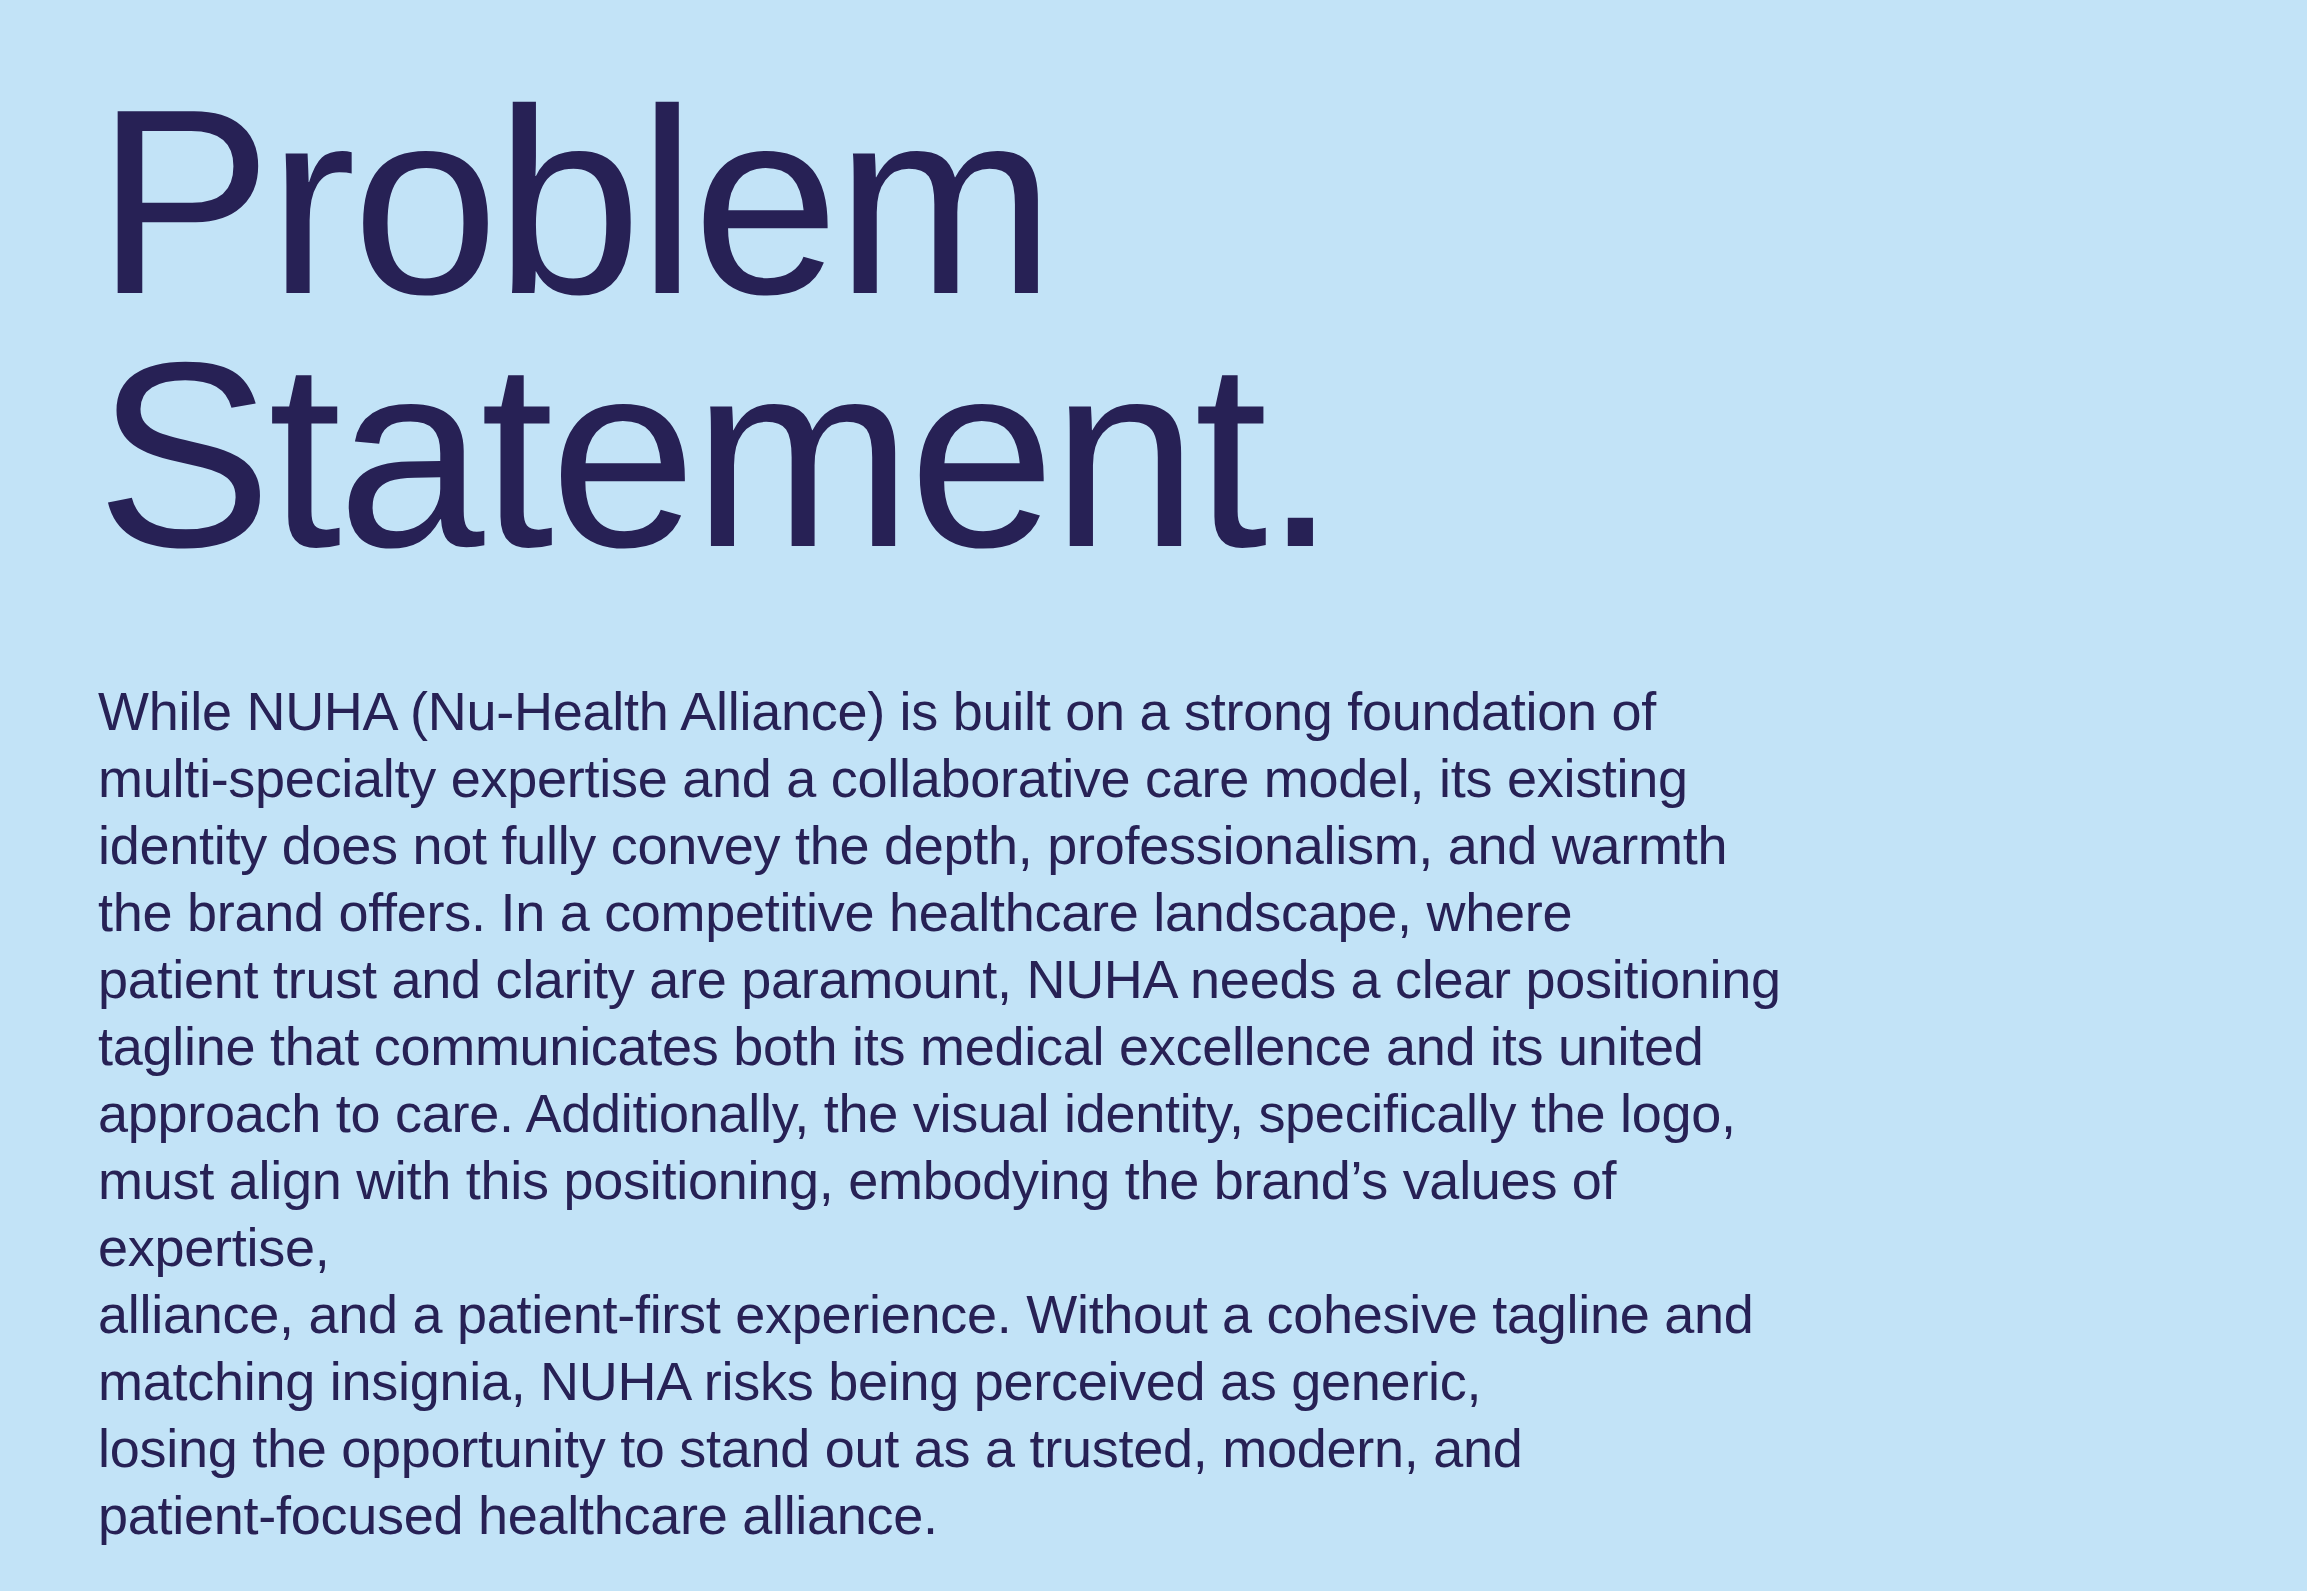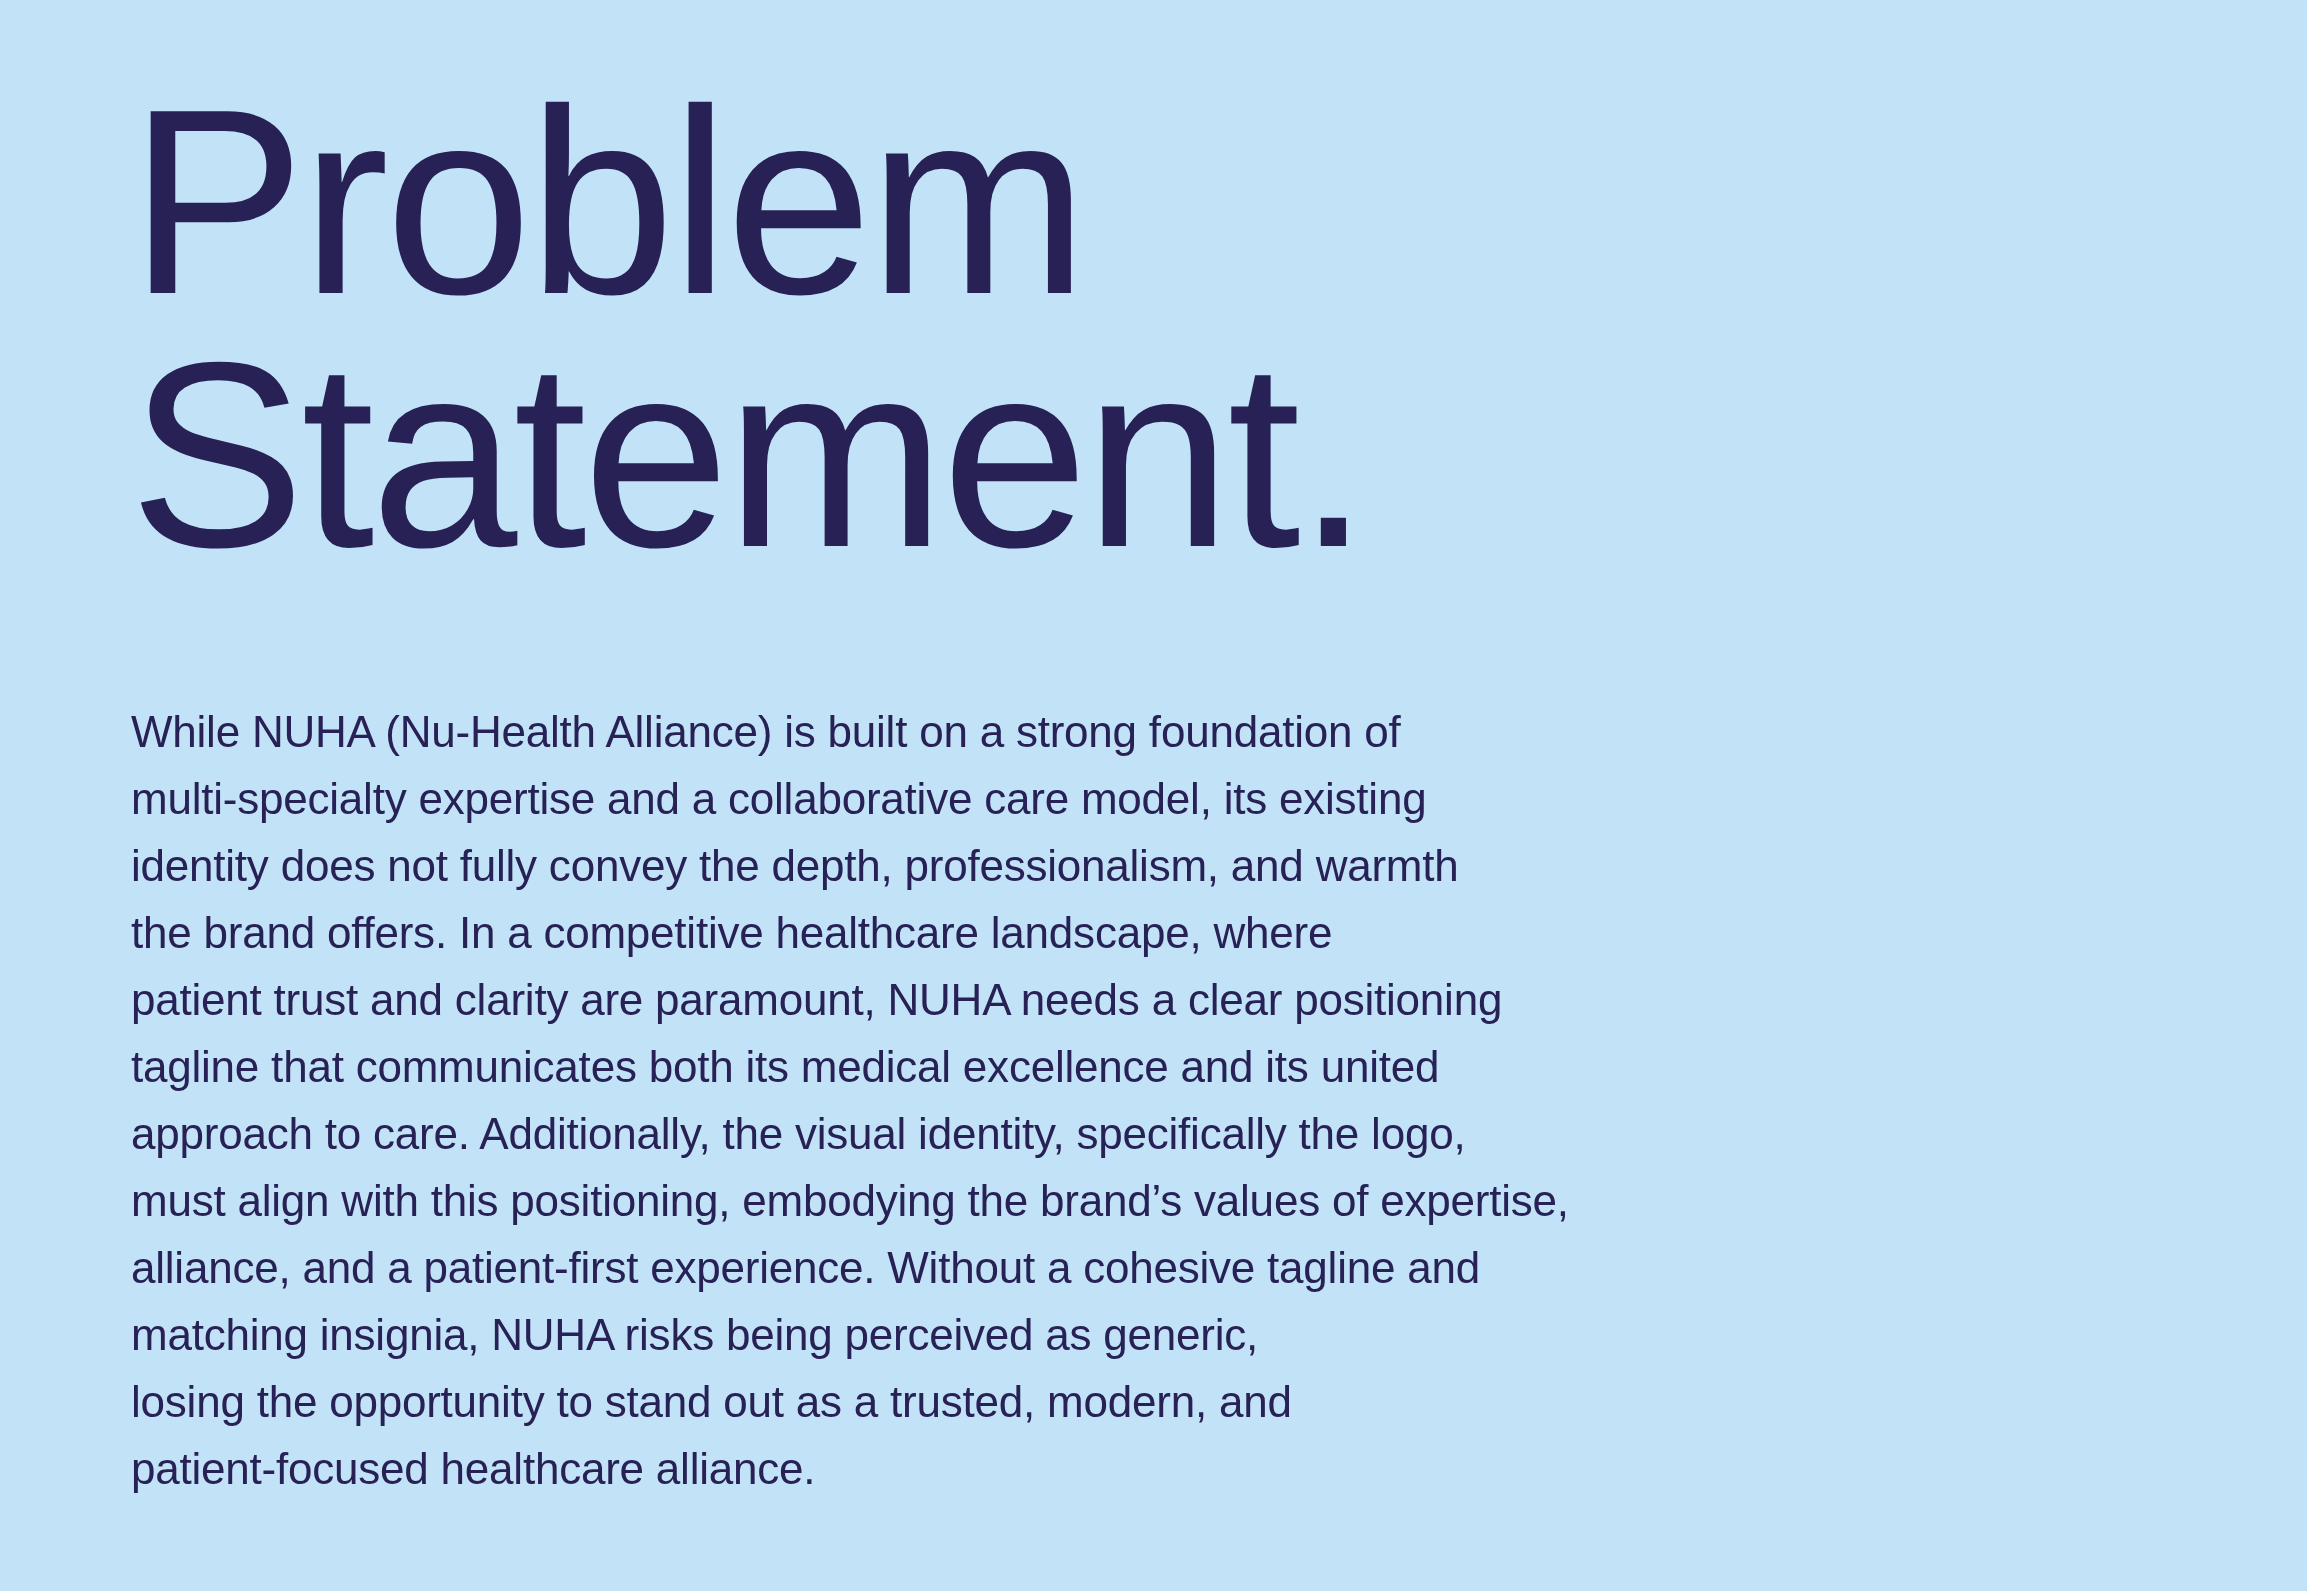--- a/index.html
+++ b/index.html
@@ -14,40 +14,39 @@
     background: #c2e3f7;
     font-family: "Liberation Sans", "DejaVu Sans", sans-serif;
     color: #272155;
   }
 
   .slide {
     position: relative;
     width: 1827px;
     height: 1591px;
     background: #c2e3f7;
-    margin-left: 33px;
   }
 
   .page-title {
     position: absolute;
     left: 96px;
     top: 75px;
     font-size: 264px;
     font-weight: 300;
     line-height: 253px;
     letter-spacing: -0.015em;
     white-space: pre-line;
     color: #272155;
   }
 
   .body-paragraph {
     position: absolute;
     left: 98px;
-    top: 698px;
-    font-size: 44px;
+    top: 678px;
+    font-size: 54px;
     font-weight: 400;
     line-height: 67px;
     letter-spacing: -0.005em;
     white-space: pre-line;
     color: #272155;
   }
 </style>
 </head>
 <body>
 

